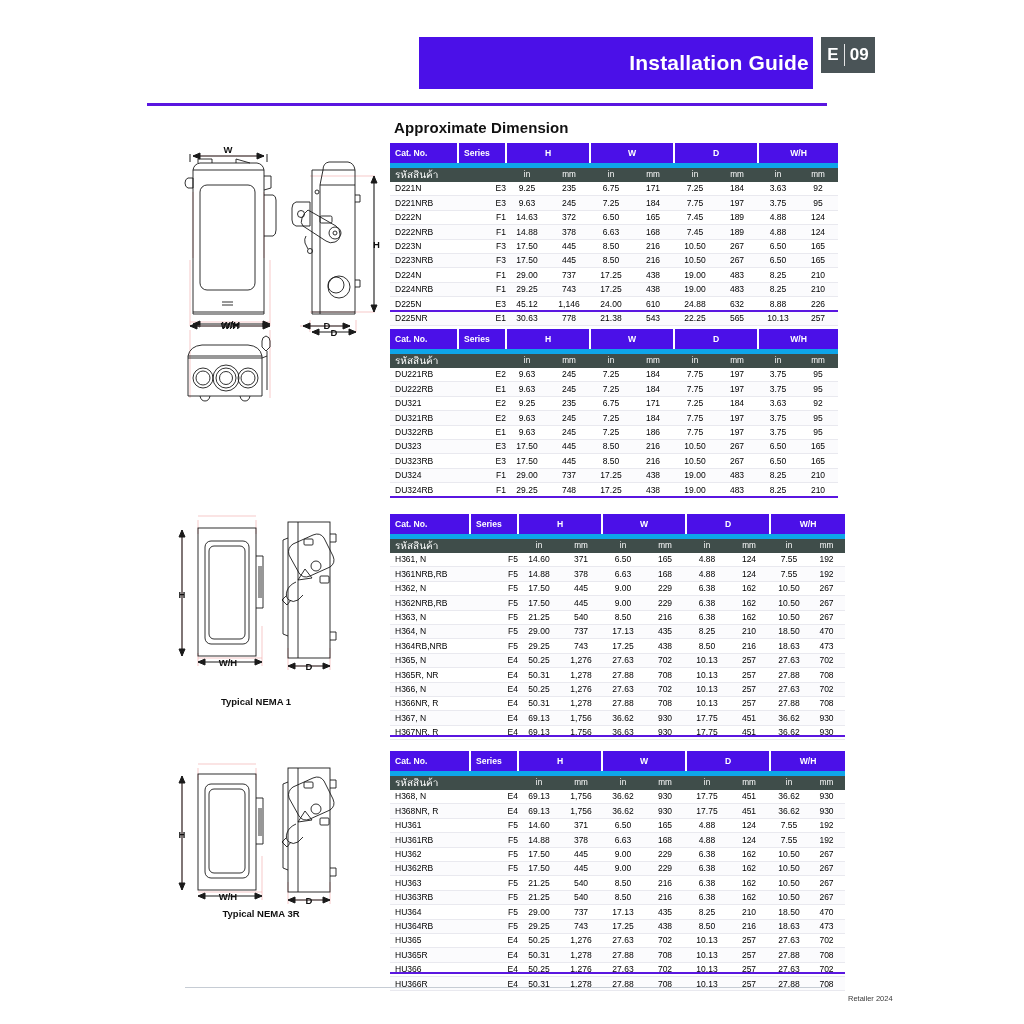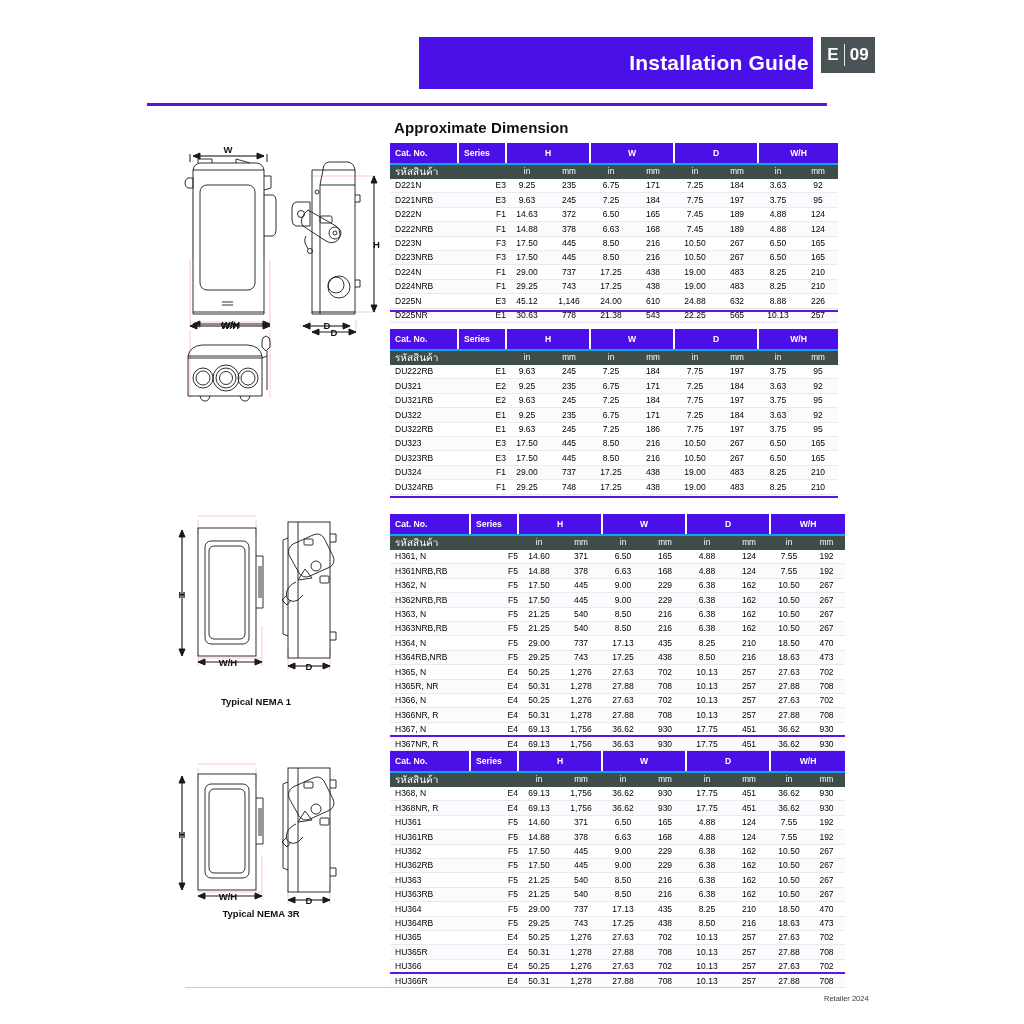--- a/index.html
+++ b/index.html
@@ -95,21 +95,21 @@
     font-weight: normal;
     line-height: 1;
   }
   .dim-table thead tr.grp th {
     background: #4b10e8;
     color: #ffffff;
     font-weight: bold;
     font-size: 8.6px;
     height: 20px;
     border-right: 2px solid #ffffff;
-    border-bottom: 2px solid #0ea5e9;
+    border-bottom: 5px solid #0ea5e9;
     text-align: center;
     vertical-align: middle;
   }
   .dim-table thead tr.grp th.lbl {
     text-align: left;
     padding-left: 5px;
   }
   .dim-table thead tr.grp th:last-child { border-right: none; }
 
   .dim-table thead tr.units th {
@@ -168,21 +168,21 @@
   #footer-rule {
     position: absolute;
     left: 185px;
     top: 987px;
     width: 645px;
     height: 1px;
     background: #c6ccd4;
   }
   #footer-text {
     position: absolute;
-    left: 780px;
+    left: 804px;
     top: 994px;
     font-size: 7.5px;
     color: #3a3a3a;
     padding-left: 44px;
   }
 </style>
 </head>
 <body>
 
 <div id="header-bar">
@@ -633,20 +633,32 @@
       <th>in</th>
       <th>mm</th>
       <th>in</th>
       <th>mm</th>
       <th>in</th>
       <th>mm</th>
     </tr>
   </thead>
   <tbody>
       <tr>
+        <td class="cat">DU221RB</td>
+        <td class="ser">E2</td>
+        <td>9.63</td>
+        <td>245</td>
+        <td>7.25</td>
+        <td>184</td>
+        <td>7.75</td>
+        <td>197</td>
+        <td>3.75</td>
+        <td>95</td>
+      </tr>
+      <tr>
         <td class="cat">DU222RB</td>
         <td class="ser">E1</td>
         <td>9.63</td>
         <td>245</td>
         <td>7.25</td>
         <td>184</td>
         <td>7.75</td>
         <td>197</td>
         <td>3.75</td>
         <td>95</td>
@@ -667,32 +679,20 @@
         <td class="cat">DU321RB</td>
         <td class="ser">E2</td>
         <td>9.63</td>
         <td>245</td>
         <td>7.25</td>
         <td>184</td>
         <td>7.75</td>
         <td>197</td>
         <td>3.75</td>
         <td>95</td>
-      </tr>
-      <tr>
-        <td class="cat">DU322</td>
-        <td class="ser">E1</td>
-        <td>9.25</td>
-        <td>235</td>
-        <td>6.75</td>
-        <td>171</td>
-        <td>7.25</td>
-        <td>184</td>
-        <td>3.63</td>
-        <td>92</td>
       </tr>
       <tr>
         <td class="cat">DU322RB</td>
         <td class="ser">E1</td>
         <td>9.63</td>
         <td>245</td>
         <td>7.25</td>
         <td>186</td>
         <td>7.75</td>
         <td>197</td>
@@ -841,32 +841,20 @@
         <td>21.25</td>
         <td>540</td>
         <td>8.50</td>
         <td>216</td>
         <td>6.38</td>
         <td>162</td>
         <td>10.50</td>
         <td>267</td>
       </tr>
       <tr>
-        <td class="cat">H363NRB,RB</td>
-        <td class="ser">F5</td>
-        <td>21.25</td>
-        <td>540</td>
-        <td>8.50</td>
-        <td>216</td>
-        <td>6.38</td>
-        <td>162</td>
-        <td>10.50</td>
-        <td>267</td>
-      </tr>
-      <tr>
         <td class="cat">H364, N</td>
         <td class="ser">F5</td>
         <td>29.00</td>
         <td>737</td>
         <td>17.13</td>
         <td>435</td>
         <td>8.25</td>
         <td>210</td>
         <td>18.50</td>
         <td>470</td>

